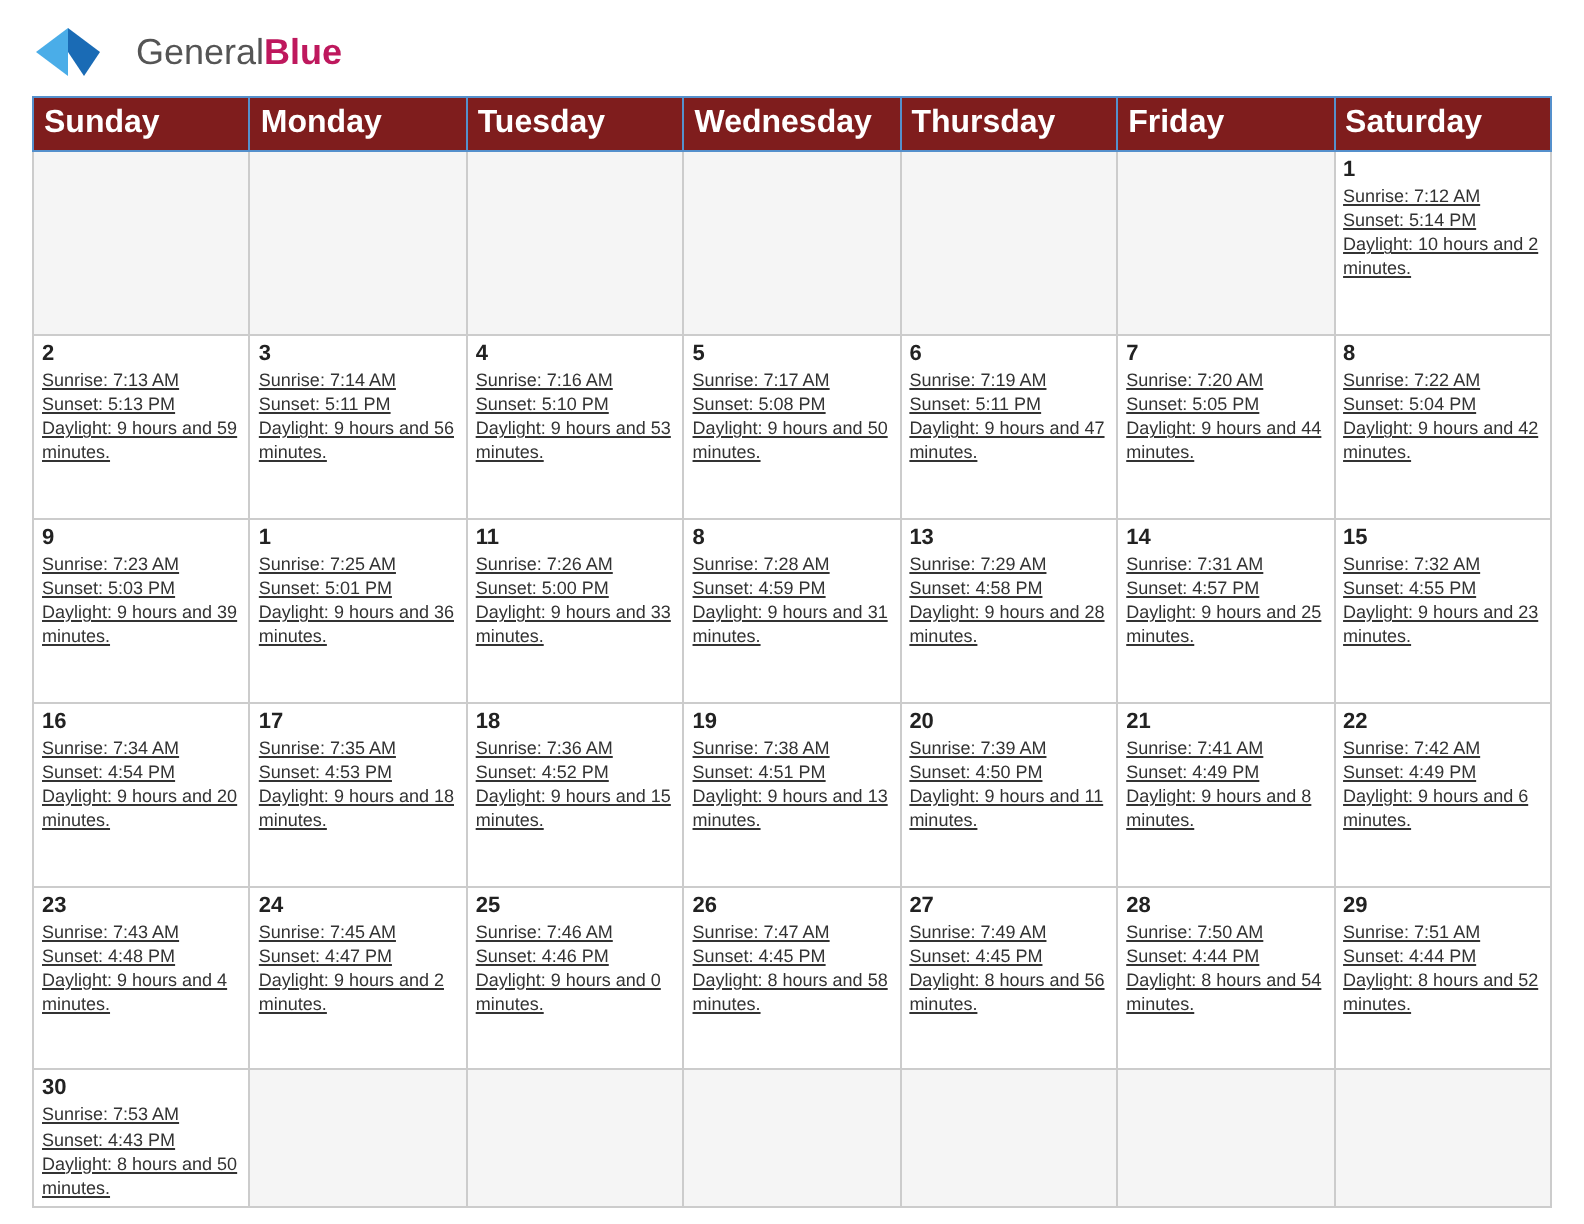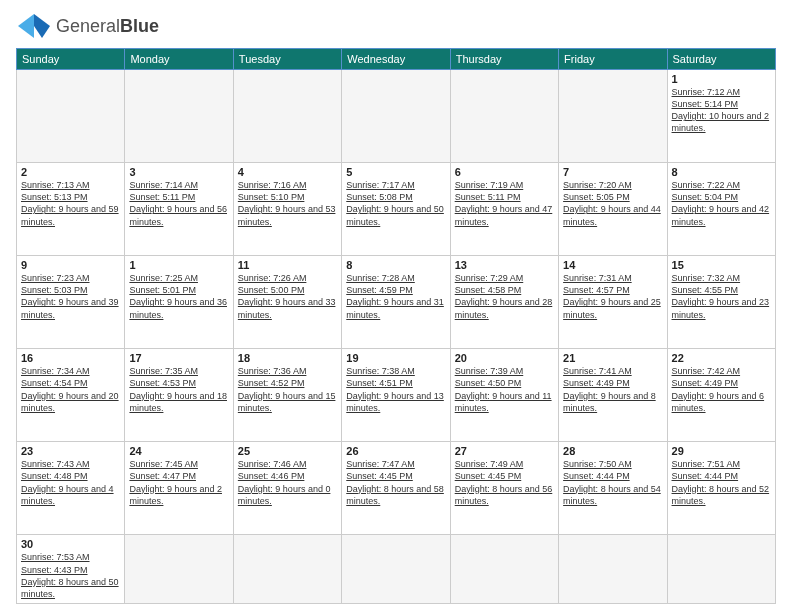--- a/index.html
+++ b/index.html
@@ -47,24 +47,24 @@
       color: #555;
     }
     .calendar {
       flex: 1;
       border: 1px solid #ccc;
       border-collapse: collapse;
       width: 100%;
       table-layout: fixed;
     }
     .calendar th {
-      background: #0f766e;
+      background: #7f1d1d;
       color: #fff;
-      font-size: 11px;
-      font-weight: normal;
+      font-size: 16px;
+      font-weight: bold;
       padding: 4px 5px;
       text-align: left;
       border: 1px solid #5590cc;
     }
     .calendar td {
       border: 1px solid #ccc;
       vertical-align: top;
       padding: 3px 4px;
       font-size: 9.5px;
       color: #333;
@@ -96,21 +96,21 @@
 
 <div class="page">
   <div class="header">
     <div class="logo">
       <svg class="logo-icon" viewBox="0 0 36 28">
         <polygon points="18,2 34,14 18,14" fill="#1a6bb5"></polygon>
         <polygon points="18,14 34,14 26,26" fill="#1a6bb5"></polygon>
         <polygon points="2,14 18,2 18,26" fill="#4aade8"></polygon>
       </svg>
       <div>
-        <span style="font-size:18px;color:#555;">General</span><span style="font-size:18px;color:#404040;font-weight:bold;">Blue</span>
+        <span style="font-size:18px;color:#555;margin-left:12px;">General</span><span style="font-size:18px;color:#be185d;font-weight:bold;">Blue</span>
       </div>
     </div>
     <div class="title-block">
       <div class="month-title"></div>
       <div class="subtitle"></div>
     </div>
   </div>
 
   <table class="calendar">
     <thead>

